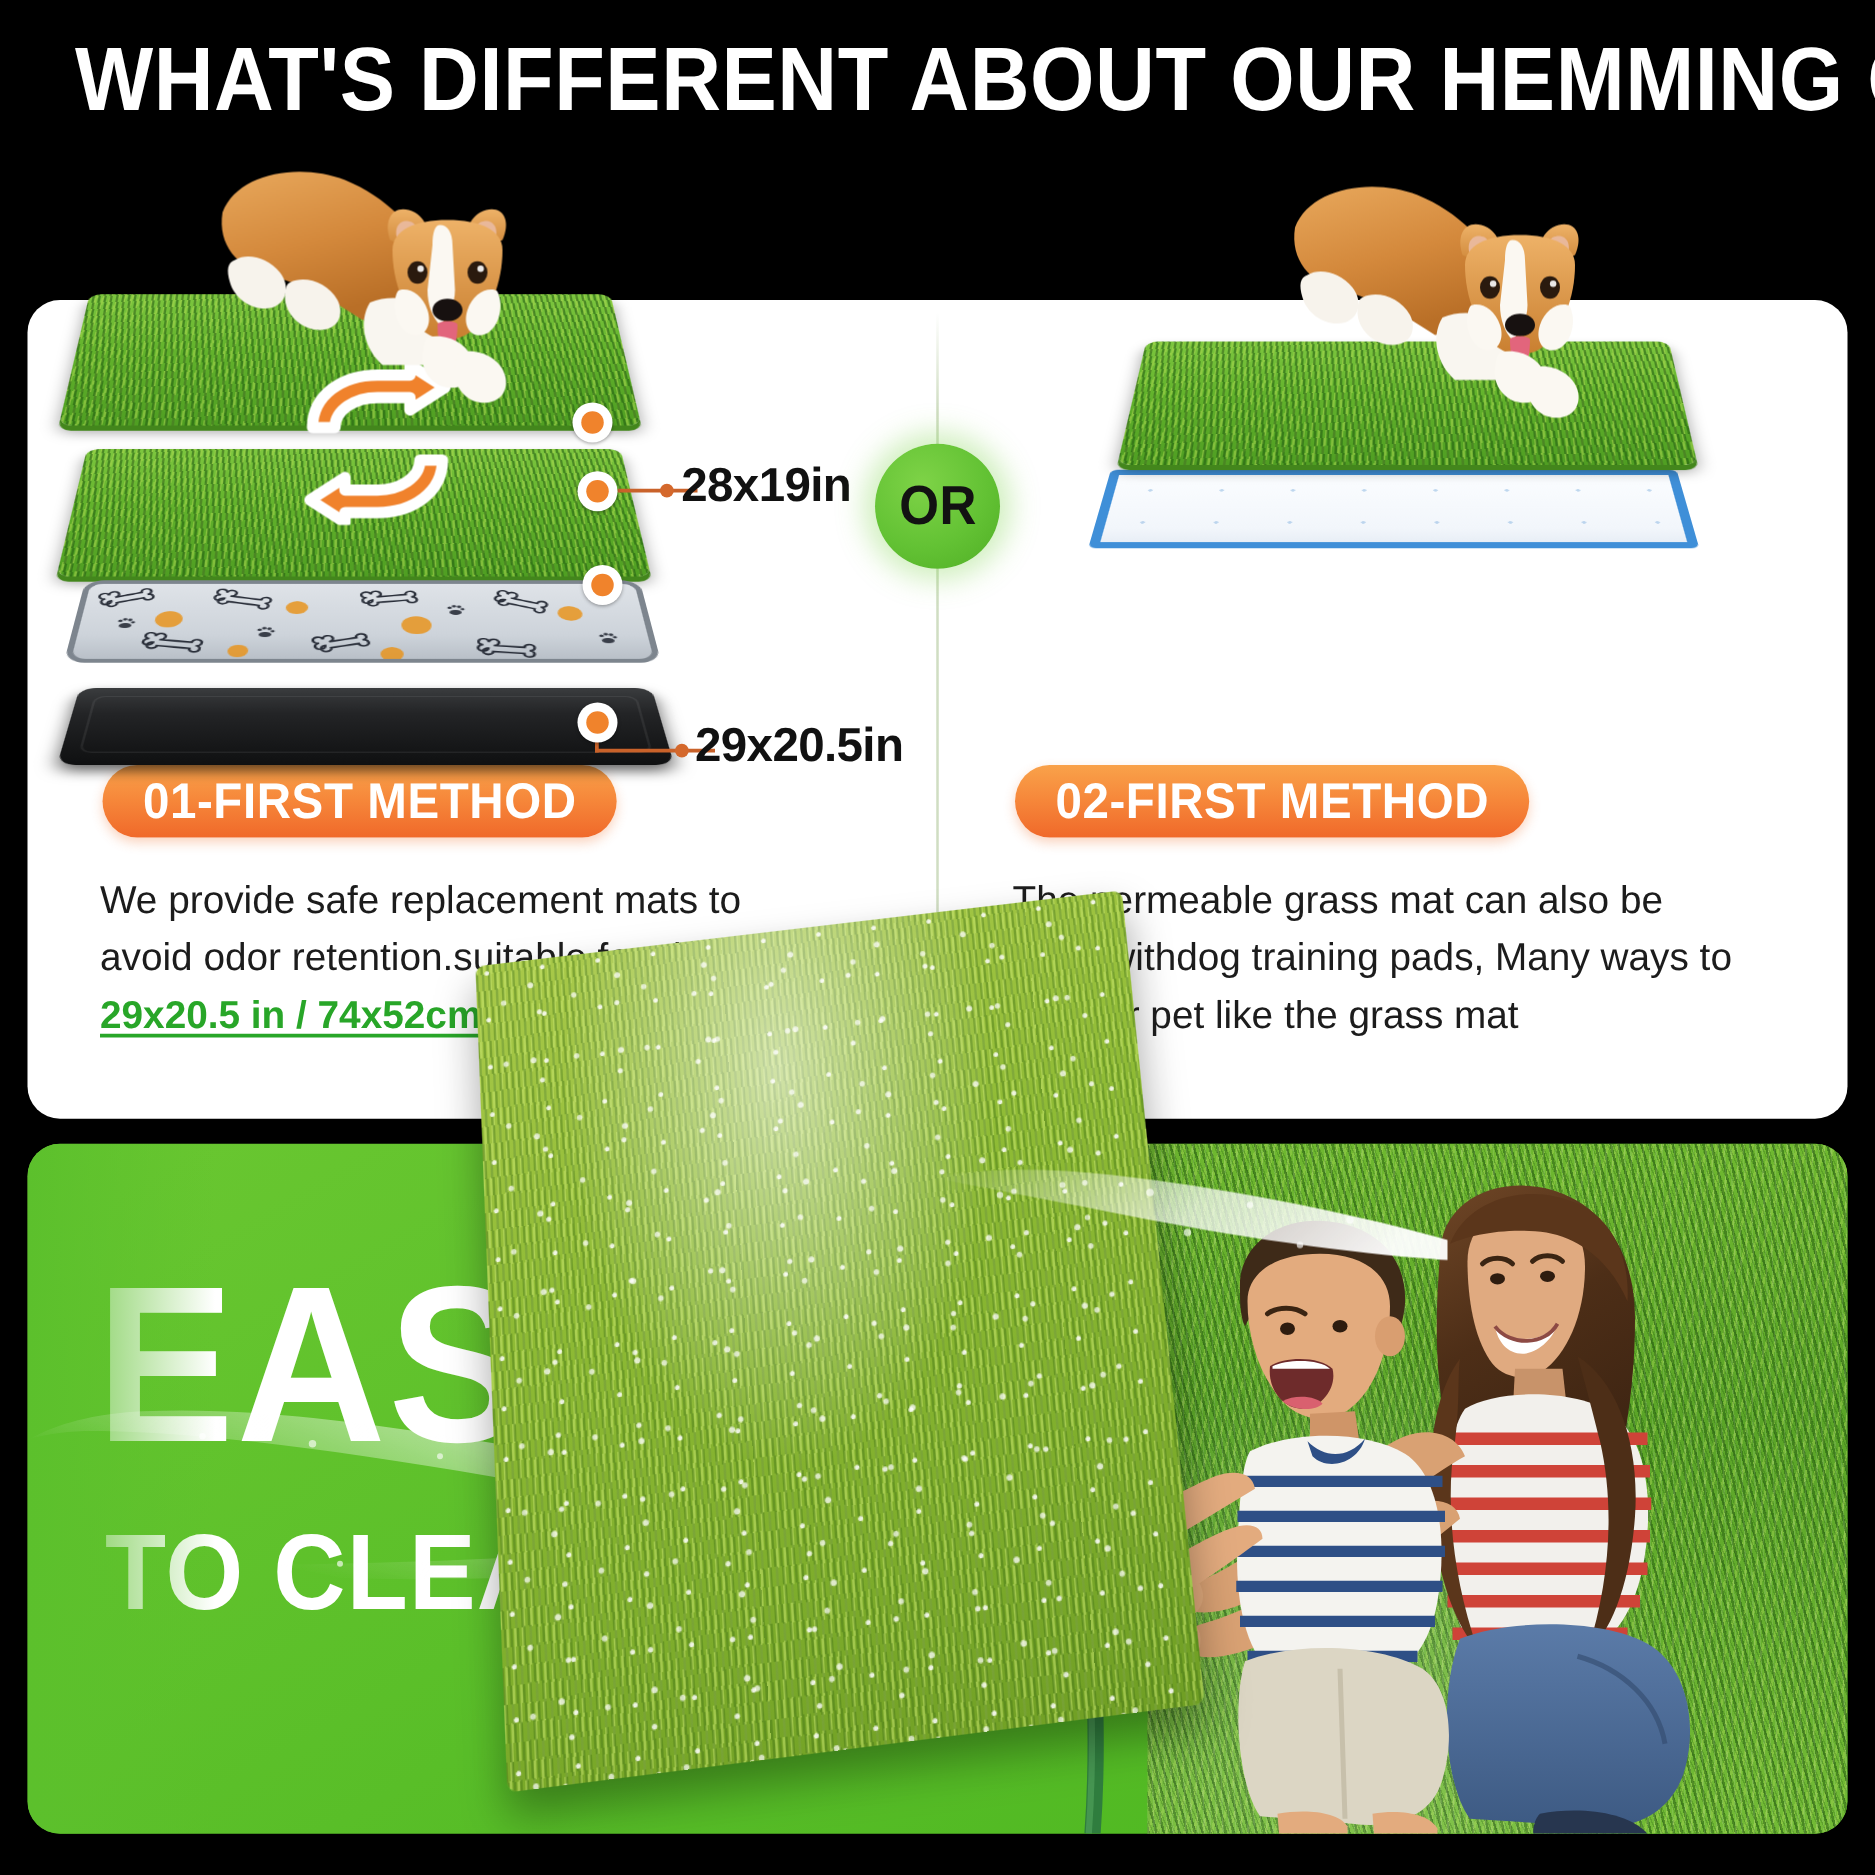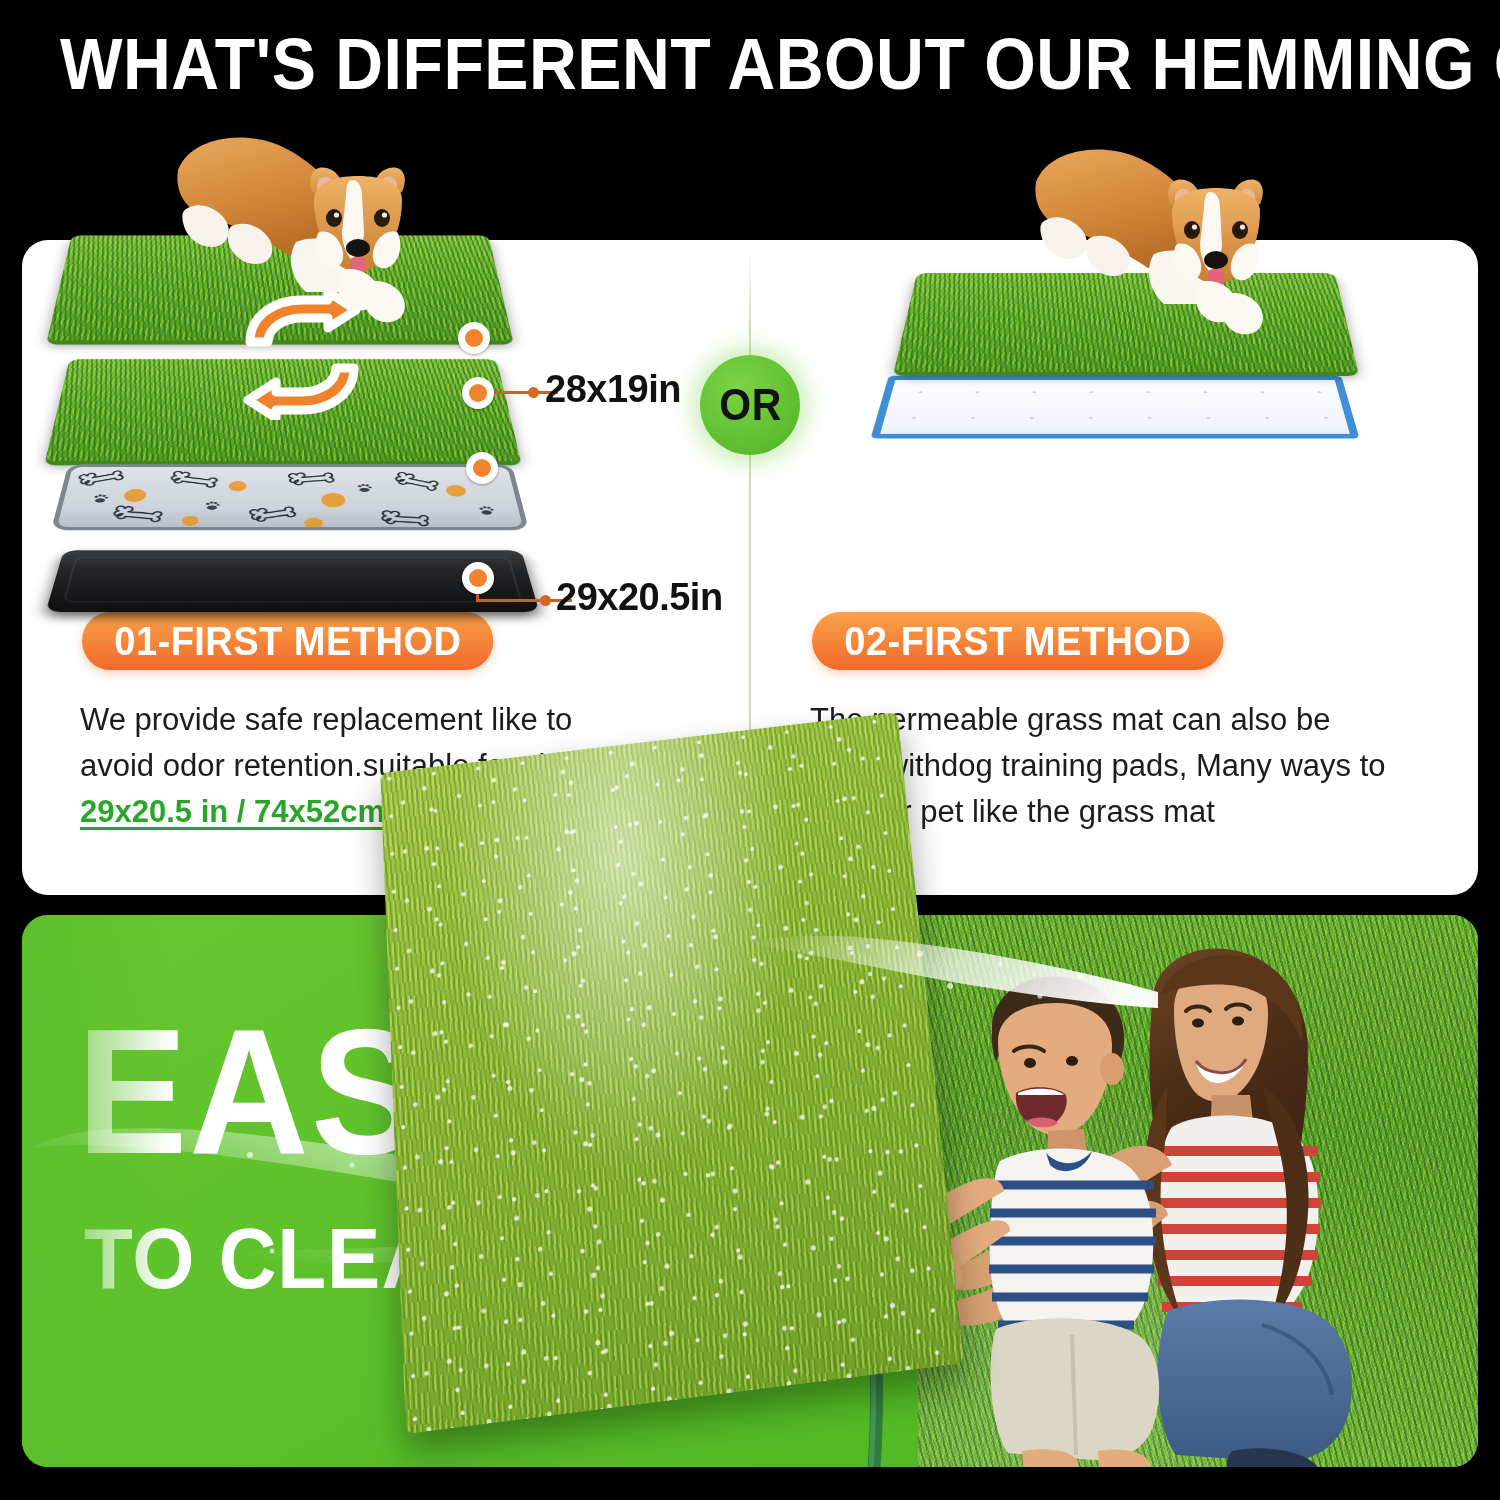--- a/index.html
+++ b/index.html
@@ -488,21 +488,21 @@
         <path d="M172,140 C186,136 204,144 208,158 C212,172 202,182 188,180 C174,178 166,164 168,152 C169,145 170,141 172,140 Z" fill="#fbf8f2"></path>
         <path d="M198,152 C212,148 230,156 234,170 C238,184 228,194 214,192 C200,190 192,176 194,164 C195,157 196,153 198,152 Z" fill="#fbf8f2"></path>
       </svg>
     </div>
   </div>
 
   <div class="pill" id="pill-1">
     <span>01-FIRST METHOD</span>
   </div>
   <div class="body-copy" id="copy-1">
-    <div>We provide safe replacement like to</div>
+    <div>We provide safe replacement mats to</div>
     <div>avoid odor retention.suitable for size</div>
     <div>
       <span class="size-hl">29x20.5 in / 74x52cm</span><span> Pet Potty</span>
     </div>
   </div>
 
   <div class="pill" id="pill-2">
     <span>02-FIRST METHOD</span>
   </div>
   <div class="body-copy" id="copy-2">

